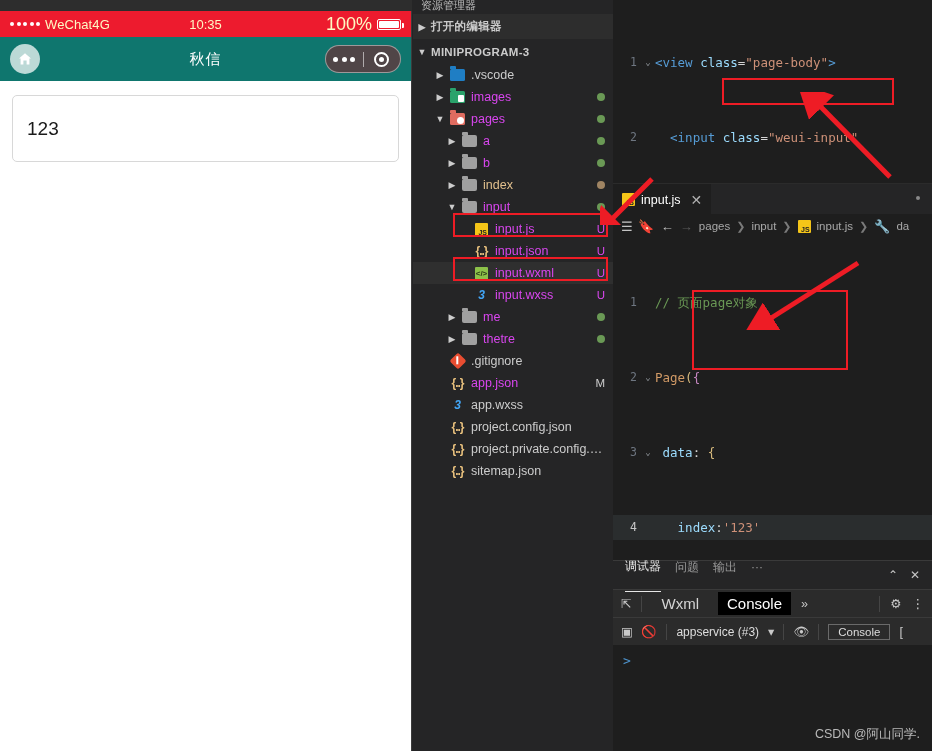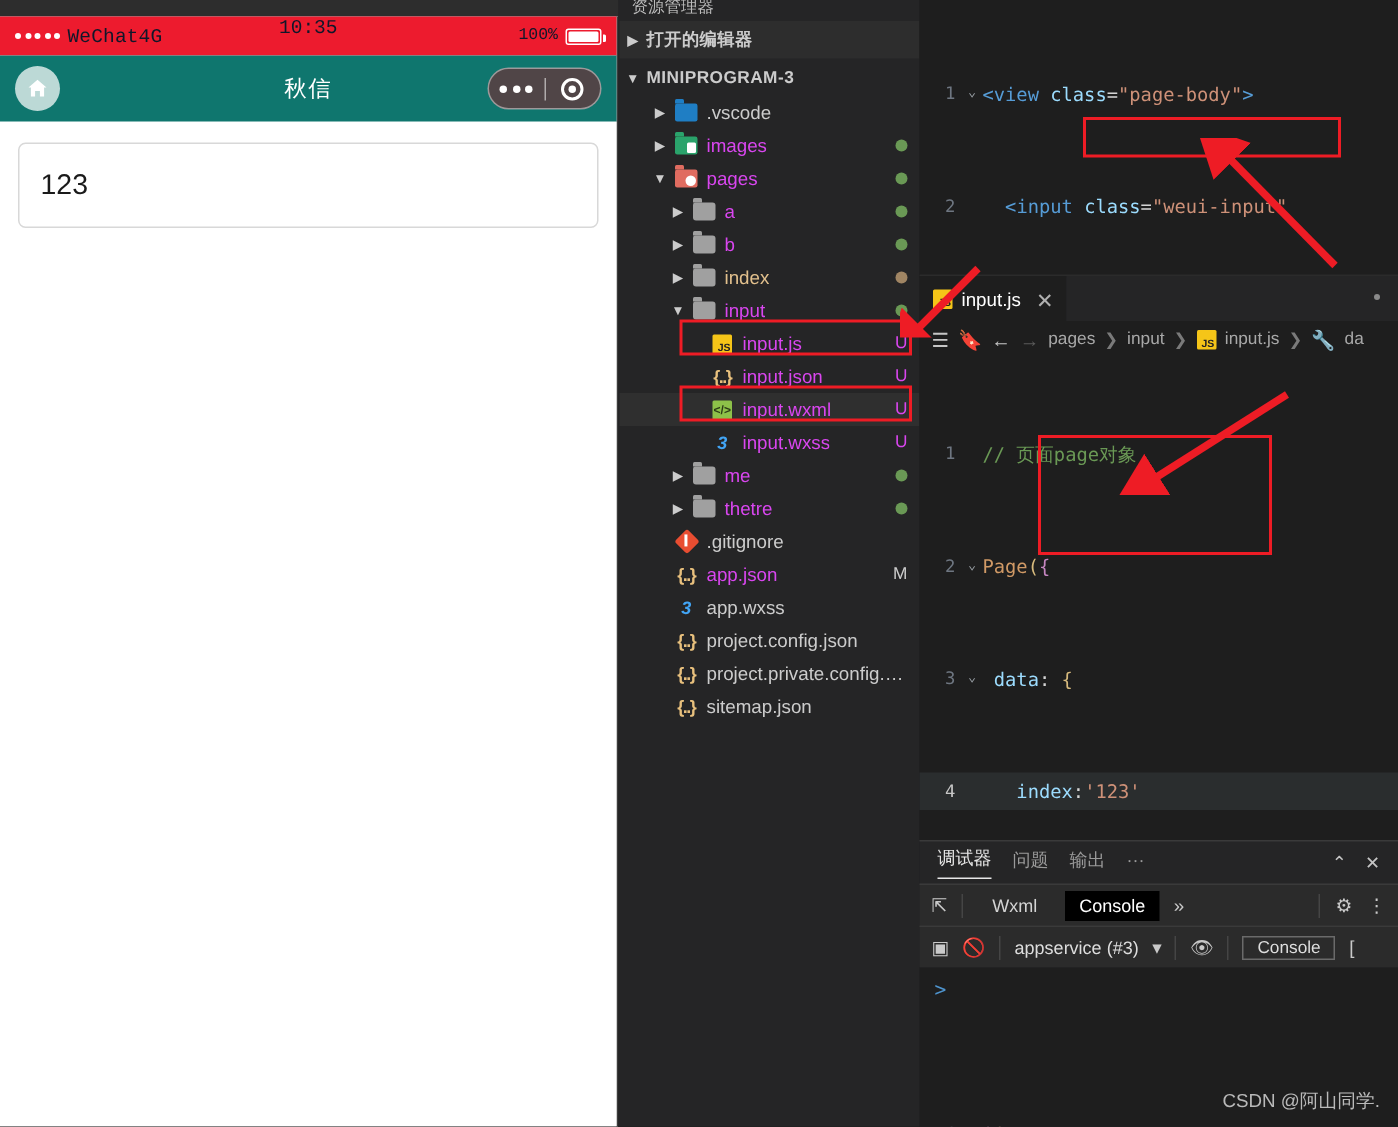--- a/index.html
+++ b/index.html
@@ -11,31 +11,31 @@
   }
   #root { position: relative; width: 932px; height: 751px; background: #252526; }
 
   
   .sim-topstrip { position:absolute; left:0; top:0; width:412px; height:11px; background:#2d2d2d; }
   .sim {
     position: absolute; left: 0; top: 11px; width: 412px; height: 740px;
     background: #ffffff; border-right: 1px solid #3c3c3c;
   }
   .statusbar {
-    height: 26px; background: #ED1B2E; color: #0f172a;
-    display: flex; padding: 0 10px;
-    font-size: 12.5px; position: relative; font-family: Liberation Mono, monospace;
+    height: 26px; background: #ED1B2E; color: #fef9c3;
+    display: flex; align-items: center; padding: 0 10px;
+    font-size: 12.5px; position: relative;
   }
   .sb-left { display: flex; align-items: center; gap: 5px; }
   .dots { display: flex; gap: 2.5px; align-items: center; }
   .dots i { width: 4px; height: 4px; border-radius: 50%; background: #fff; display: block; }
   .sb-carrier { font-size: 13px; letter-spacing: .1px; }
   .sb-time { position: absolute; left: 0; right: 0; text-align: center; font-size: 13px; font-weight: 500; }
   .sb-right { margin-left: auto; display: flex; align-items: center; gap: 5px; position: relative; z-index:2;}
-  .sb-batt-txt { font-size: 11px; }
+  .sb-batt-txt { font-size: 18px; }
   .batt { width: 24px; height: 11px; border: 1.4px solid #fff; border-radius: 2px; position: relative; }
   .batt::after { content:""; position:absolute; right:-3.5px; top:3px; width:2px; height:5px; background:#fff; border-radius:0 1px 1px 0;}
   .batt i { position:absolute; left:1px; top:1px; bottom:1px; right:1px; background:#fff; display:block; border-radius:1px;}
 
   .navbar {
     height: 44px; background: #0f766e; color: #fff;
     display: flex; align-items: center; padding: 0 10px; position: relative;
   }
   .home-btn {
     width: 30px; height: 30px; border-radius: 50%; background: rgba(255,255,255,.72);
@@ -53,21 +53,21 @@
   }
   .caps-dots { flex:1; display:flex; justify-content:center; gap:3.5px; }
   .caps-dots i { width:5px; height:5px; border-radius:50%; background:#fff; display:block;}
   .caps-div { width:1px; height:15px; background: rgba(255,255,255,.55); }
   .caps-target { flex:1; display:flex; align-items:center; justify-content:center;}
   .tgt { width:15px; height:15px; border-radius:50%; border:2px solid #fff; display:flex; align-items:center; justify-content:center;}
   .tgt i { width:5px; height:5px; border-radius:50%; background:#fff; display:block;}
 
   .sim-page { background:#fff; height: calc(100% - 70px); padding: 14px 12px; }
   .weui-input {
-    width: 100%; height: 57px; border: 1px solid #d8d8d8; border-radius: 5px;
+    width: 100%; height: 67px; border: 1px solid #d8d8d8; border-radius: 5px;
     background:#fff; padding: 0 14px; font-size: 19px; color: #1a1a1a;
     display:flex; align-items:center;
   }
 
   
   .explorer { position:absolute; left:413px; top:0; width:200px; height:751px; background:#252526; color:#ccc; }
   .exp-titlebar { height:14px; background:#252526; font-size:11px; color:#bbb; padding-left:8px; overflow:hidden; line-height:11px;}
   .exp-sec { height:25px; display:flex; align-items:center; font-size:11.5px; font-weight:700; color:#ccc; letter-spacing:.3px; }
   .exp-sec.open-eds { background:#2d2d2d; }
   .twisty { width:18px; text-align:center; font-size:9px; color:#ccc; flex:0 0 18px;}
@@ -138,26 +138,26 @@
   .kw-green { color:#6a9955; }
   .kw-fn { color:#dcdcaa; }
   .kw-prop { color:#9cdcfe; }
   .kw-str { color:#ce9178; }
   .kw-pink { color:#c586c0; }
   .kw-yellow { color:#d7ba7d; }
 
   
   .dbg { position:absolute; left:0; bottom:0; right:0; height:191px; background:#252526; border-top:1px solid #3a3a3a;}
   .dbg-tabs { height:28px; display:flex; align-items:center; gap:14px; padding:0 12px; font-size:12px; color:#9a9a9a; position:relative;}
-  .dbg-tab { position:relative; padding-bottom:4px;}
+  .dbg-tab { position:relative; padding-bottom:16px;}
   .dbg-tab.act { color:#e7e7e7; border-bottom:1px solid #e7e7e7; }
   .dbg-actions { margin-left:auto; display:flex; gap:12px; color:#c5c5c5; font-size:12px;}
   .dt-bar { height:28px; background:#2b2b2b; display:flex; align-items:center; gap:10px; padding:0 8px; border-top:1px solid #3a3a3a;}
   .dt-btn { color:#c9c9c9; font-size:12.5px; }
-  .dt-tab { font-size:12px; color:#d4d4d4; padding:3px 9px;}
+  .dt-tab { font-size:15px; color:#d4d4d4; padding:3px 9px;}
   .dt-tab.sel { background:#000; color:#fff;}
   .vdiv { width:1px; height:16px; background:#454545; }
   .dt-bar2 { height:28px; background:#2b2b2b; display:flex; align-items:center; gap:9px; padding:0 8px; border-top:1px solid #3a3a3a;}
   .sel-box { font-size:12px; color:#ddd; }
   .filter-box { border:1px solid #6a6a6a; font-size:11.5px; color:#ddd; padding:1px 9px;}
   .console-area { background:#1e1e1e; height:calc(191px - 84px); padding:6px 10px; position:relative;}
   .prompt { color:#4e94ce; font-size:13px; font-family:"DejaVu Sans Mono",monospace;}
 
   
   .ann { position:absolute; border:2px solid #ee1c25; pointer-events:none; }

